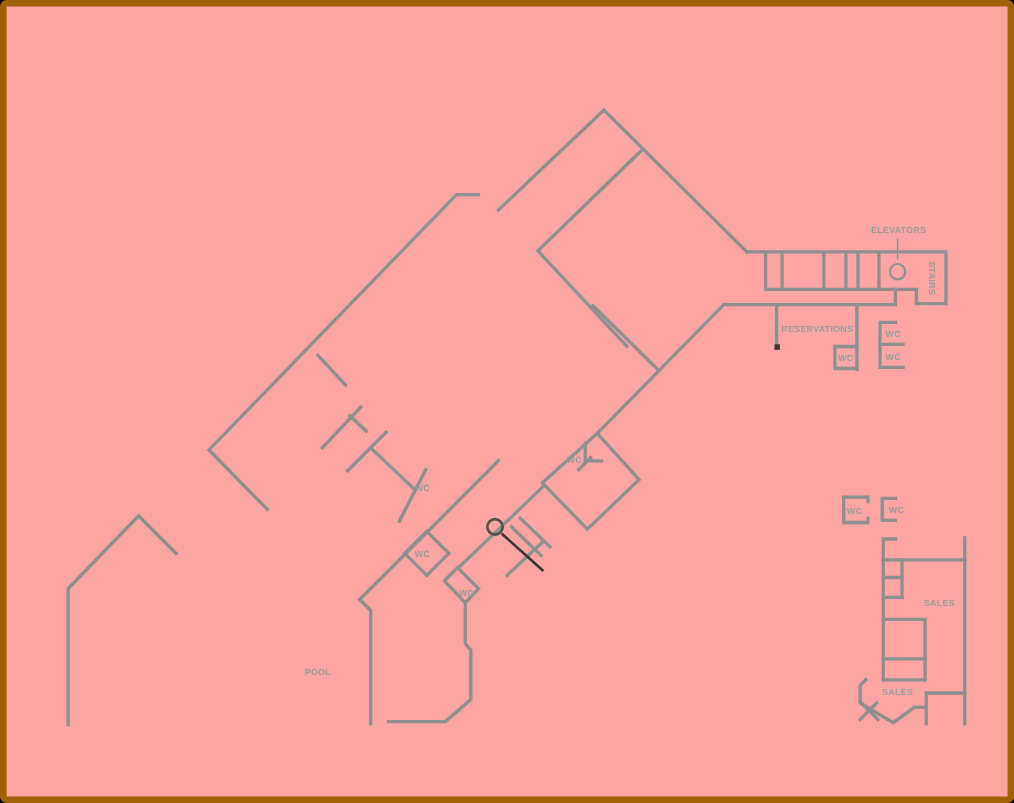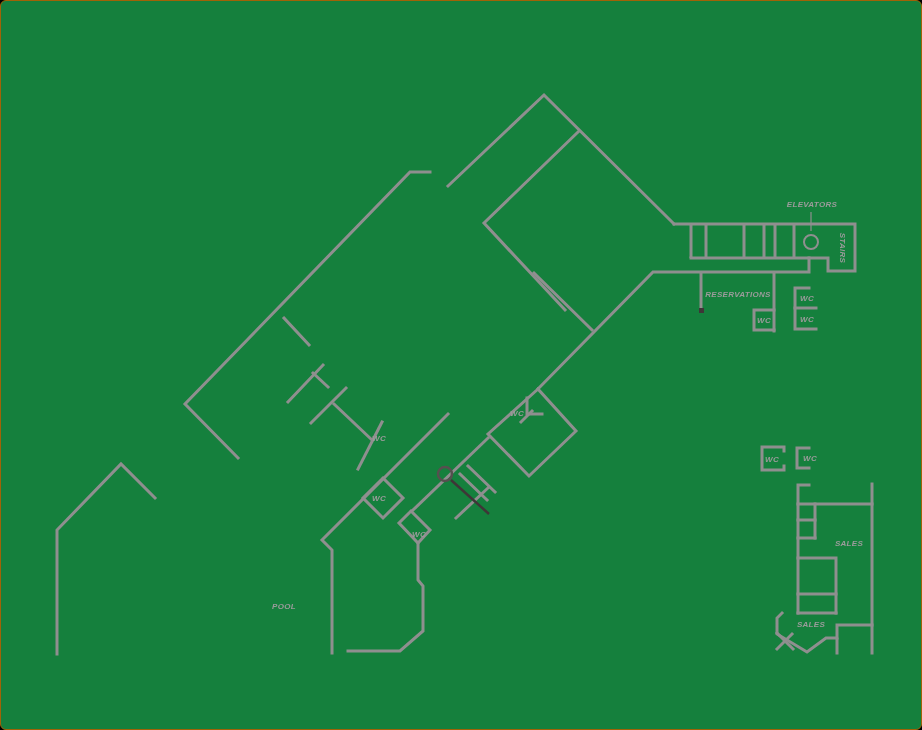--- a/index.html
+++ b/index.html
@@ -3,26 +3,25 @@
 <meta charset="utf-8">
 <style>
   html, body {
     margin: 0;
     padding: 0;
     background: #000;
   }
   .stage {
     width: 922px;
     height: 730px;
-    background: #15803d;
+    background: #fca5a5;
     box-sizing: border-box;
-    border: 1px solid #a16207;
+    border: 6px solid #a16207;
     border-radius: 6px;
     overflow: hidden;
-    font-style: italic;
   }
   svg text {
     font-family: "Liberation Sans", "DejaVu Sans", sans-serif;
     font-weight: bold;
     letter-spacing: 0.3px;
   }
 </style>
 </head>
 <body>
 

